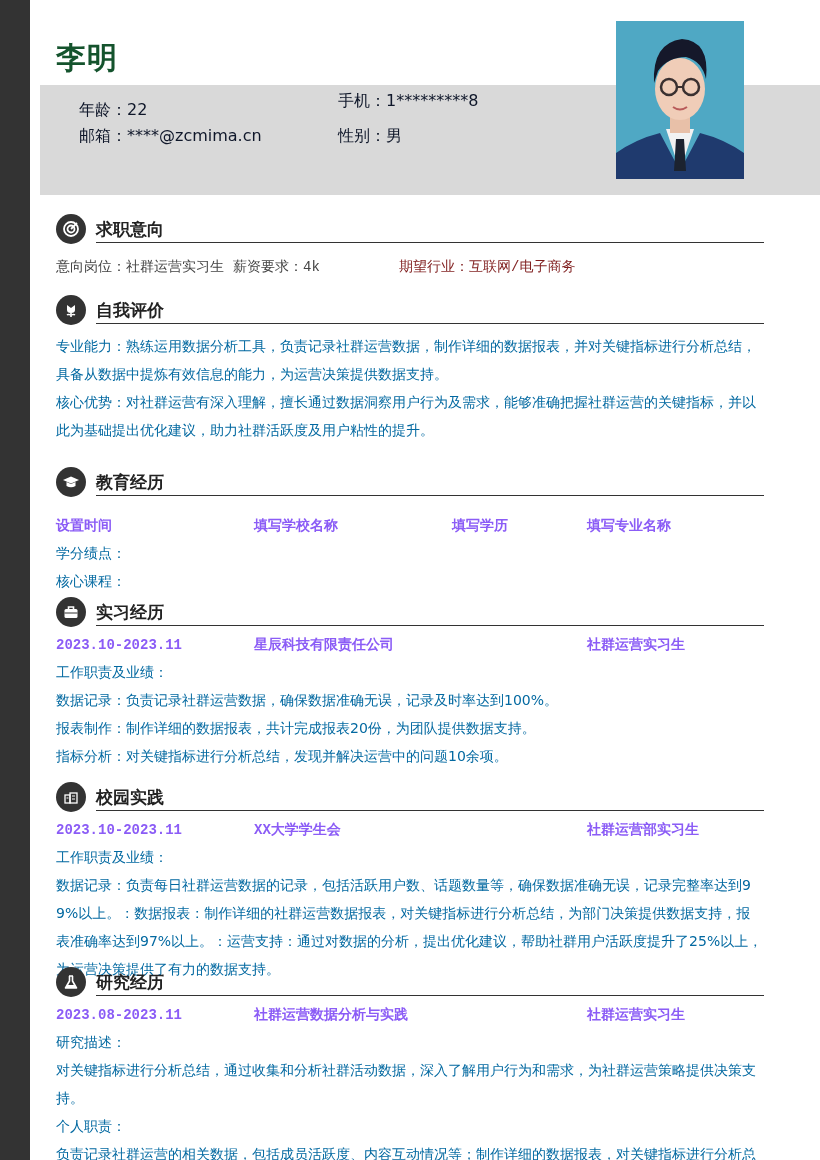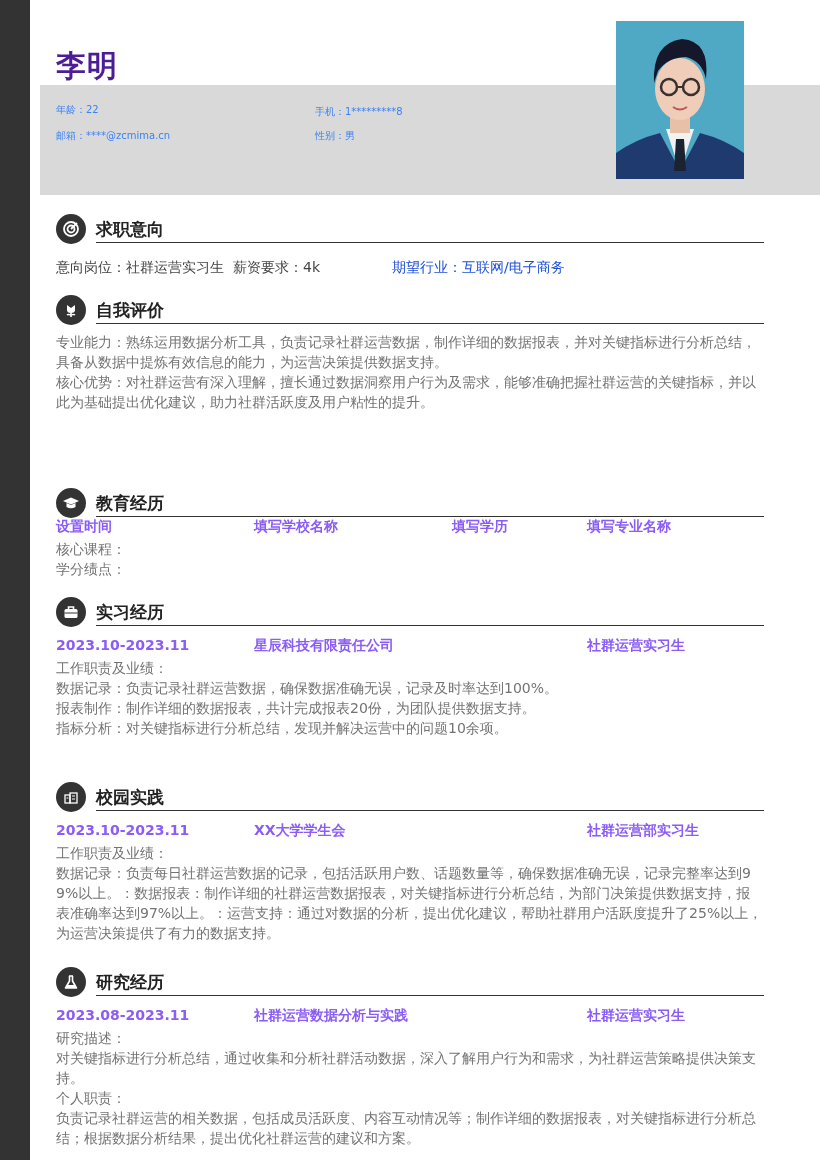--- a/index.html
+++ b/index.html
@@ -1,46 +1,46 @@
 <!DOCTYPE html>
 <html><head>
 <meta charset="utf-8">
 <style>
   * { box-sizing: border-box; margin: 0; padding: 0; }
   html, body { width: 820px; height: 1160px; overflow: hidden; background: #ffffff; }
   body { position: relative; font-family: "DejaVu Sans", "Liberation Sans", sans-serif; color: #333; font-size: 14px; }
   .sidebar { position: absolute; left: 0; top: 0; width: 30px; height: 1160px; background: #333333; }
-  .name { position: absolute; left: 56px; top: 38px; font-size: 30px; font-weight: bold; color: #4c1d95; letter-spacing: 1px; margin-top: 8px; }
+  .name { position: absolute; left: 56px; top: 38px; font-size: 30px; font-weight: bold; color: #14532d; letter-spacing: 1px; }
   .info-band { position: absolute; left: 40px; top: 85px; width: 780px; height: 110px; background: #d9d9d9; }
-  .info-item { position: absolute; font-size: 10px; color: #3b82f6; line-height: 20px; white-space: nowrap; }
+  .info-item { position: absolute; font-size: 16px; color: #0f172a; line-height: 20px; white-space: nowrap; margin-left: 23px; }
   .photo { position: absolute; left: 616px; top: 21px; width: 128px; height: 158px; background: #4fa8c4; overflow: hidden; }
   .photo svg { display: block; }
 
   .section-head { position: absolute; left: 56px; width: 708px; height: 30px; }
   .sec-icon { position: absolute; left: 0; top: 0; width: 30px; height: 30px; border-radius: 50%; background: #333; display: flex; align-items: center; justify-content: center; }
   .sec-icon svg { width: 18px; height: 18px; }
   .sec-title { position: absolute; left: 40px; top: 3px; font-size: 17px; font-weight: bold; color: #222; line-height: 24px; }
   .sec-line { position: absolute; left: 40px; right: 0; top: 28px; height: 1px; background: #333; }
 
-  .text { position: absolute; left: 56px; width: 708px; font-size: 14px; color: #737373; line-height: 20px; }
+  .text { position: absolute; left: 56px; width: 708px; font-size: 14px; color: #0369a1; line-height: 28px; }
   .row { position: absolute; left: 56px; width: 708px; height: 22px; font-size: 14px; line-height: 22px; }
-  .row span { position: absolute; top: 0; white-space: nowrap; }
+  .row span { position: absolute; top: 0; white-space: nowrap; font-family: Liberation Mono, monospace; }
   .bold { font-weight: bold; color: #8b5cf6; }
   .p { display: block; }
 </style>
 </head>
 <body>
 
 <div class="sidebar"></div>
 
 <div class="name">李明</div>
 
 <div class="info-band"></div>
 <div class="info-item" style="left:56px;top:100px;">年龄：22</div>
-<div class="info-item" style="left:315px;top:102px;text-align:center;">手机：1*********8</div>
+<div class="info-item" style="left:315px;top:91px;text-align:center;">手机：1*********8</div>
 <div class="info-item" style="left:56px;top:126px;">邮箱：****@zcmima.cn</div>
 <div class="info-item" style="left:315px;top:126px;">性别：男</div>
 
 <div class="photo">
   <svg width="128" height="158" viewBox="0 0 128 158">
     <rect width="128" height="158" fill="#4fa8c4"></rect>
     <path d="M0 158 L0 132 Q20 118 44 112 L64 150 L84 112 Q108 118 128 132 L128 158 Z" fill="#1f3a6e"></path>
     <path d="M50 108 L64 150 L78 108 Z" fill="#f2f2f2"></path>
     <path d="M60 118 L68 118 L70 150 L58 150 Z" fill="#1c2330"></path>
     <rect x="54" y="90" width="20" height="22" fill="#e8c0a8"></rect>
@@ -60,58 +60,58 @@
         <circle cx="9" cy="9" r="3.5" fill="none" stroke="#fff" stroke-width="1.8"></circle>
         <line x1="9" y1="9" x2="15" y2="3" stroke="#fff" stroke-width="1.8"></line>
       </svg>
   </div>
   <div class="sec-title">求职意向</div>
   <div class="sec-line"></div>
 </div>
 <div class="row" style="top:256px;">
   <span style="left:0;color:#444;">意向岗位：社群运营实习生</span>
   <span style="left:177px;color:#444;">薪资要求：4k</span>
-  <span style="left:336px;color:#1d4ed8;">期望行业：互联网/电子商务</span>
+  <span style="left:343px;color:#7f1d1d;">期望行业：互联网/电子商务</span>
 </div>
 
 <div class="section-head" style="top:295px;">
   <div class="sec-icon">
     <svg viewBox="0 0 18 18">
         <path d="M5 4 L9 7 L13 4 L13 9 Q13 12 9 12 Q5 12 5 9 Z" fill="#fff"></path>
         <line x1="9" y1="12" x2="9" y2="16" stroke="#fff" stroke-width="1.6"></line>
         <path d="M9 14 Q6 13 5 14 M9 14 Q12 13 13 14" stroke="#fff" stroke-width="1.3" fill="none"></path>
       </svg>
   </div>
   <div class="sec-title">自我评价</div>
   <div class="sec-line"></div>
 </div>
 <div class="text" style="top:332px;">
   <span class="p">专业能力：熟练运用数据分析工具，负责记录社群运营数据，制作详细的数据报表，并对关键指标进行分析总结，具备从数据中提炼有效信息的能力，为运营决策提供数据支持。</span>
   <span class="p">核心优势：对社群运营有深入理解，擅长通过数据洞察用户行为及需求，能够准确把握社群运营的关键指标，并以此为基础提出优化建议，助力社群活跃度及用户粘性的提升。</span>
 </div>
 
-<div class="section-head" style="top:488px;">
+<div class="section-head" style="top:467px;">
   <div class="sec-icon">
     <svg viewBox="0 0 18 18">
         <path d="M1 7 L9 3.5 L17 7 L9 10.5 Z" fill="#fff"></path>
         <path d="M4.5 9 L4.5 13 Q9 15.5 13.5 13 L13.5 9 L9 11 Z" fill="#fff"></path>
       </svg>
   </div>
   <div class="sec-title">教育经历</div>
   <div class="sec-line"></div>
 </div>
 <div class="row bold" style="top:515px;">
   <span style="left:0;">设置时间</span>
   <span style="left:198px;">填写学校名称</span>
   <span style="left:396px;">填写学历</span>
   <span style="left:531px;">填写专业名称</span>
 </div>
 <div class="text" style="top:539px;">
+  <span class="p">学分绩点：</span>
   <span class="p">核心课程：</span>
-  <span class="p">学分绩点：</span>
 </div>
 
 <div class="section-head" style="top:597px;">
   <div class="sec-icon">
     <svg viewBox="0 0 18 18">
         <rect x="2.5" y="6" width="13" height="9" rx="1.5" fill="#fff"></rect>
         <path d="M6.5 6 L6.5 4 L11.5 4 L11.5 6" stroke="#fff" stroke-width="1.6" fill="none"></path>
         <line x1="2.5" y1="10" x2="15.5" y2="10" stroke="#333" stroke-width="1"></line>
       </svg>
   </div>

